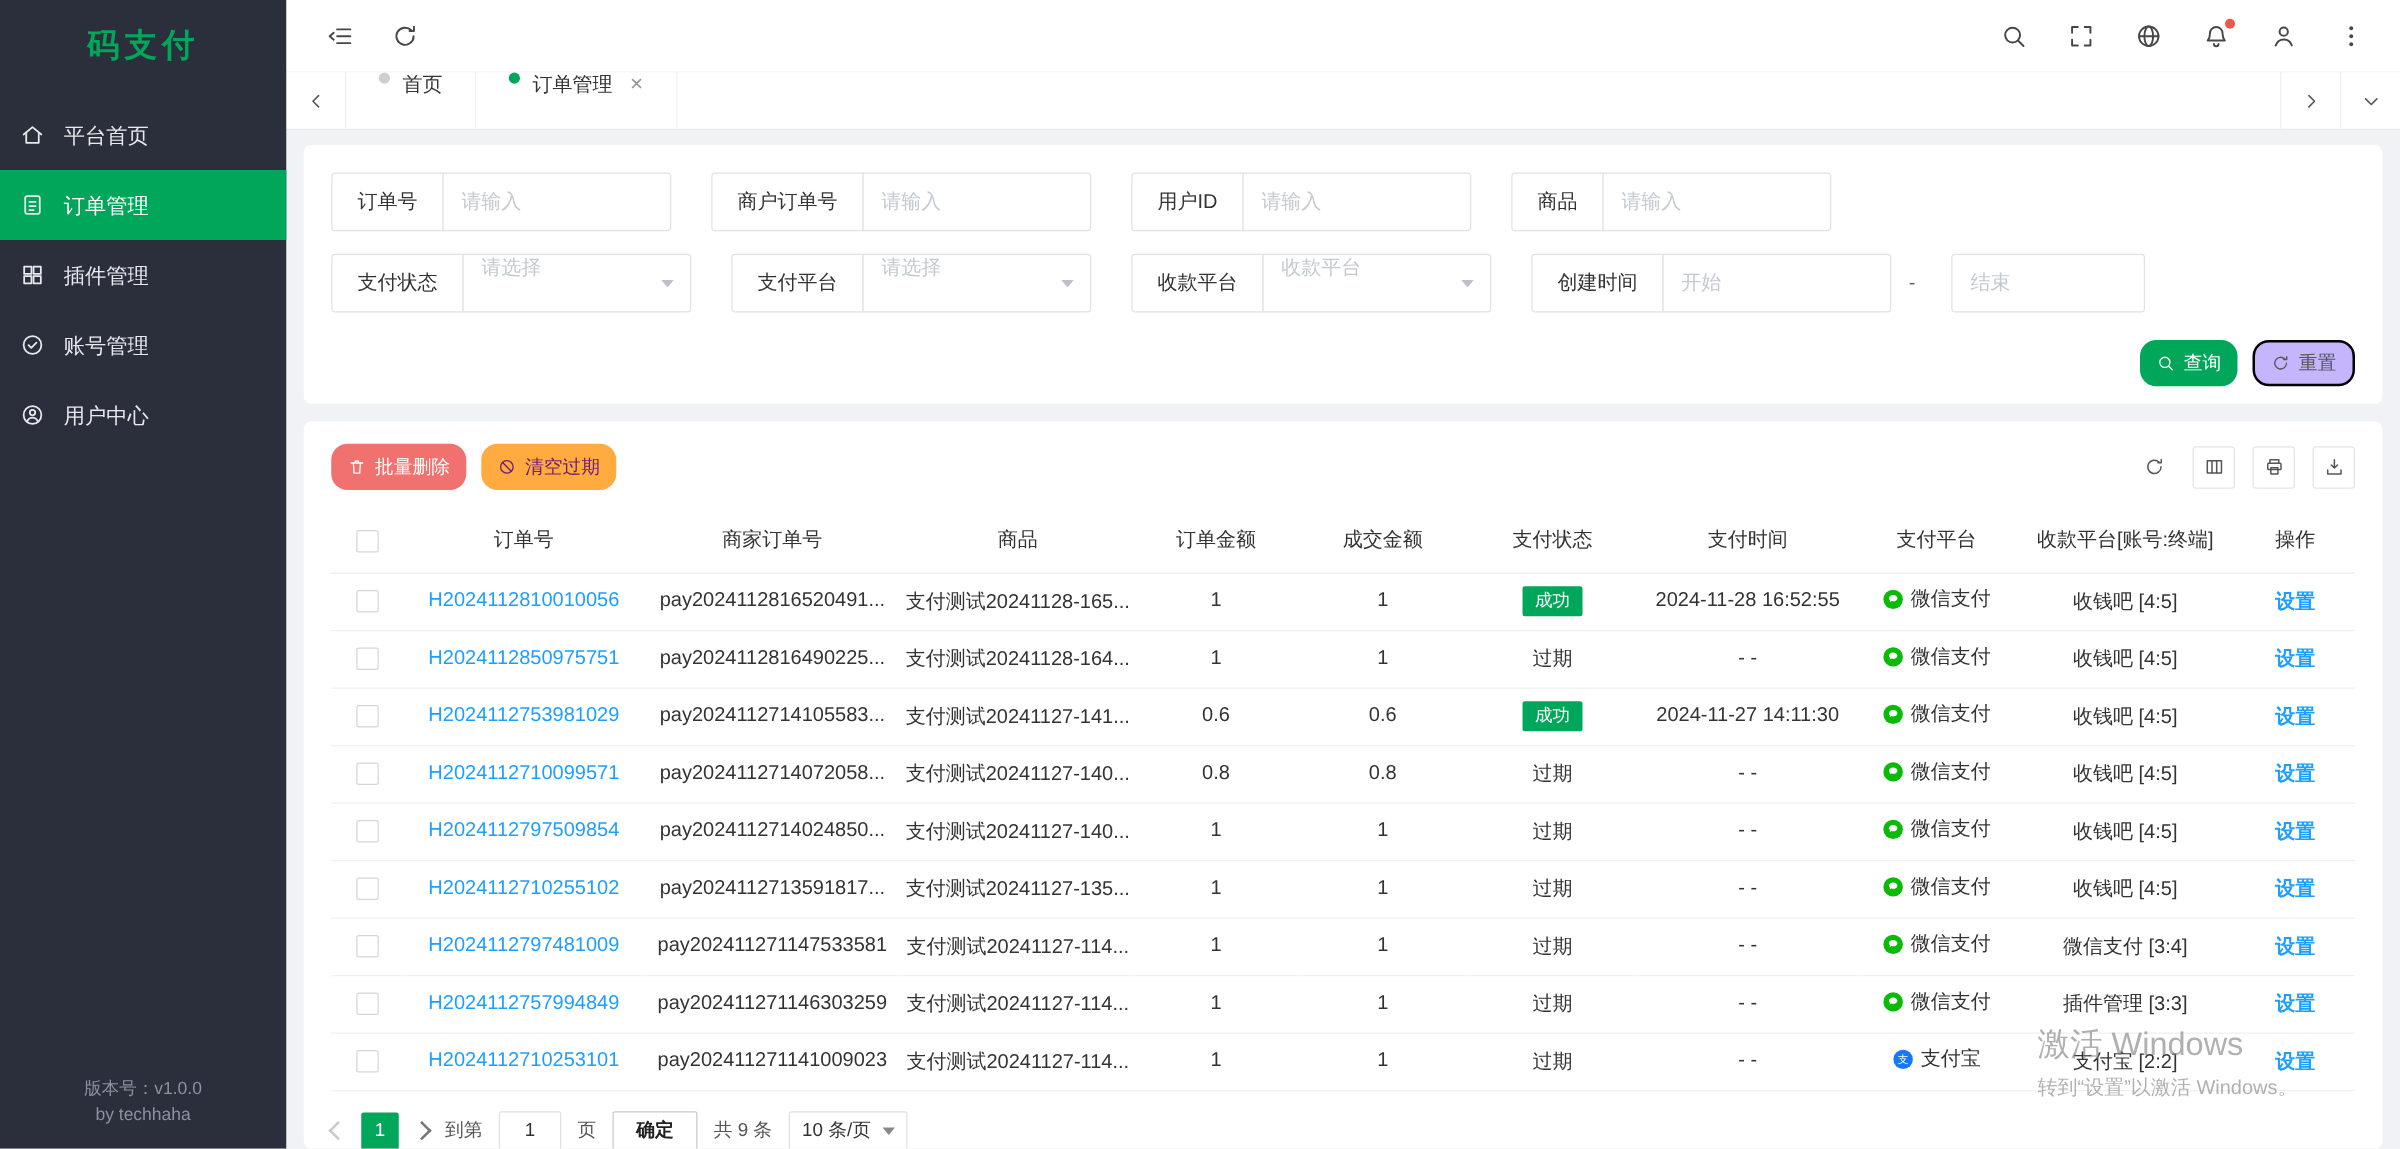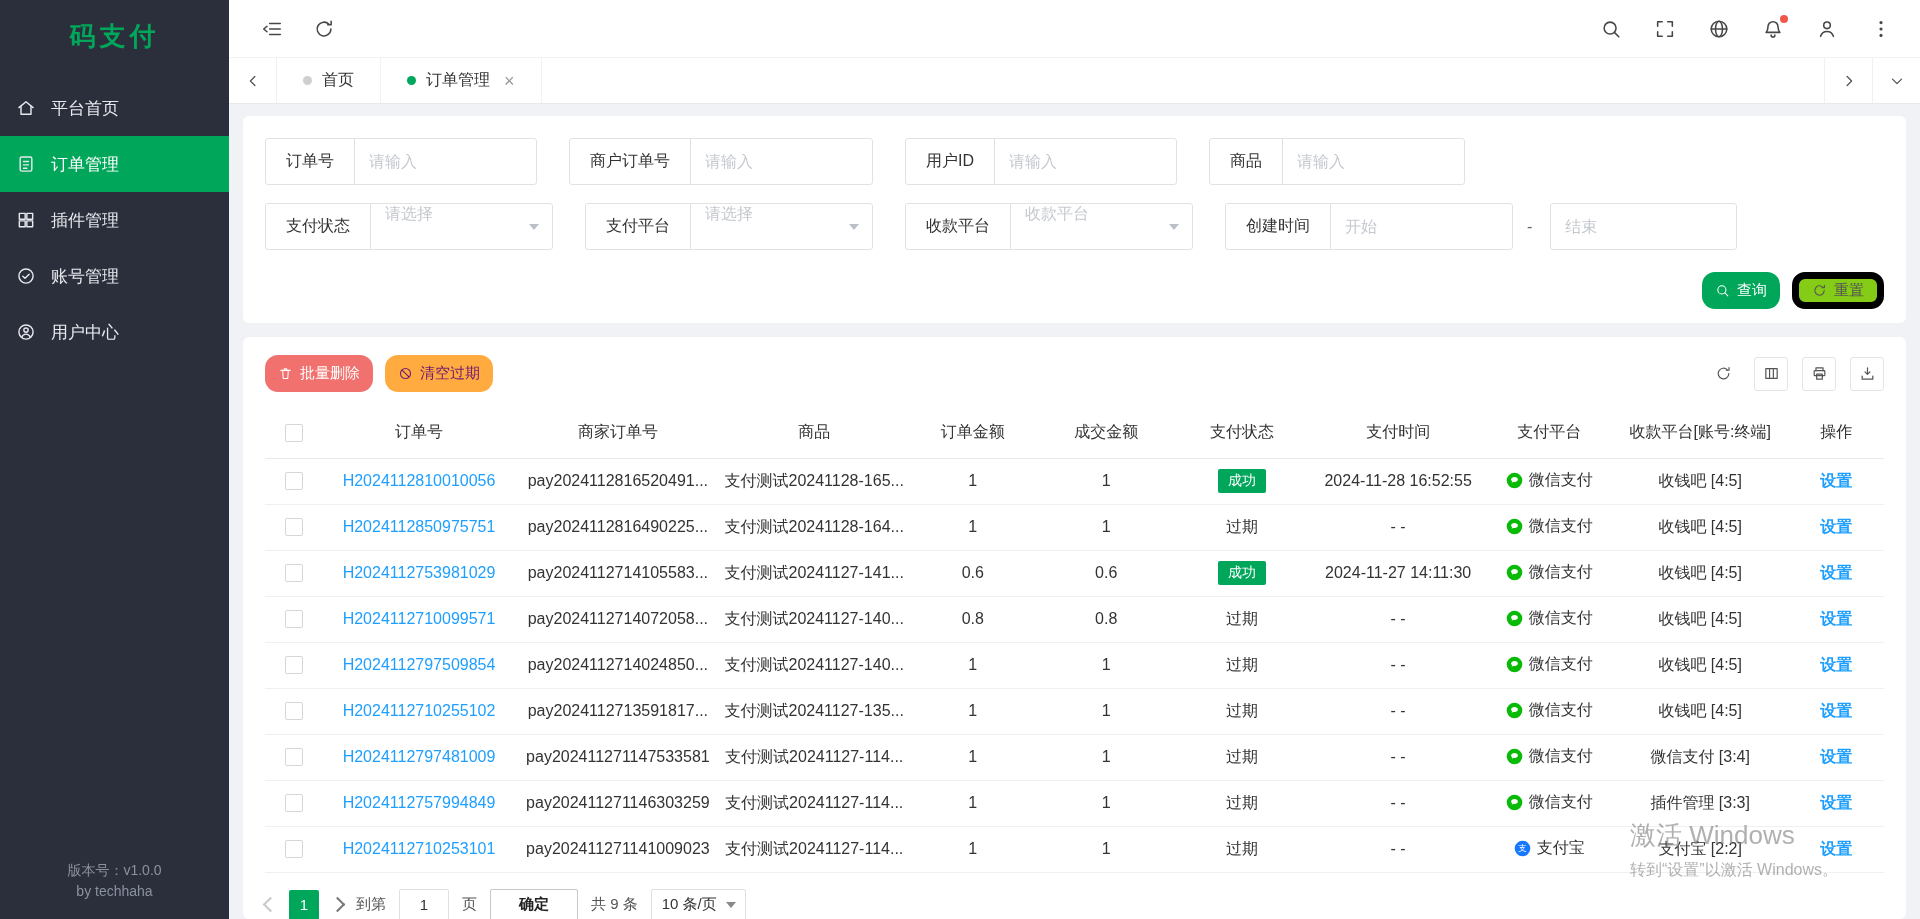--- a/index.html
+++ b/index.html
@@ -32,21 +32,21 @@
   .hicon svg { width:22px; height:22px; }
   .bell-dot { position:absolute; top:-3px; right:-4px; width:8px; height:8px; border-radius:50%; background:#f0564a; }
 
   
   .tabbar { position:absolute; left:229px; top:58px; right:0; height:46px; background:#fff;
             border-bottom:1px solid #e9e9e9; display:flex; align-items:stretch; z-index:5; }
   .tab-arrow { width:48px; display:flex; align-items:center; justify-content:center; color:#555; cursor:pointer; }
   .tab-arrow svg { width:18px; height:18px; }
   .tab-arrow.first { border-right:1px solid #f0f0f0; }
   .tab-arrow.endzone { border-left:1px solid #f0f0f0; }
-  .tab { display:flex; align-items:center; gap:10px; padding:0 26px; border-right:1px solid #f2f2f2;
+  .tab { display:flex; gap:10px; padding:0 26px; border-right:1px solid #f2f2f2;
          font-size:16px; color:#333; cursor:pointer; }
   .tab-dot { width:9px; height:9px; border-radius:50%; background:#cfcfcf; }
   .tab-dot.active { background:#00a65a; }
   .tab-close { color:#999; font-size:18px; margin-left:4px; line-height:1; cursor:pointer; }
   .tabbar-spacer { flex:1; }
 
   
   .content { position:absolute; left:229px; top:104px; right:0; bottom:0; background:#f0f2f5;
              padding:12px 14px 0; display:flex; flex-direction:column; gap:14px; overflow:hidden; }
   .card { background:#fff; border-radius:6px; }
@@ -55,35 +55,35 @@
   .filter-card { padding:22px 22px 14px; }
   .filter-row { display:flex; align-items:center; gap:32px; }
   .filter-row + .filter-row { margin-top:18px; }
   .fgroup { display:flex; align-items:stretch; height:47px; }
   .flabel { display:flex; align-items:center; padding:0 20px; border:1px solid #e2e2e2;
             border-radius:3px 0 0 3px; font-size:16px; color:#333; background:#fff; white-space:nowrap; }
   .finput { width:183px; height:47px; border:1px solid #e2e2e2; margin-left:-1px; padding:0 14px;
             font-size:16px; color:#333; border-radius:0 3px 3px 0; outline:none;
             font-family:"Liberation Sans","DejaVu Sans",sans-serif; }
   .finput::placeholder { color:#c5c9cf; }
-  .finput.standalone { border-radius:3px; margin-left:4px; width:187px; }
+  .finput.standalone { border-radius:3px; margin-left:15px; width:155px; }
   .fselect { position:relative; width:183px; margin-left:-1px; border:1px solid #e2e2e2;
              border-radius:0 3px 3px 0; display:flex; padding:0 14px;
              font-size:16px; color:#c5c9cf; cursor:pointer; background:#fff; }
   .caret { width:0; height:0; border-left:5px solid transparent; border-right:5px solid transparent;
            border-top:6px solid #bcc1c9; position:absolute; right:13px; top:50%; margin-top:-3px; }
   .range-sep { color:#666; font-size:16px; margin:0 2px; }
   .date-wrap { display:flex; align-items:center; gap:12px; }
   .filter-actions { display:flex; justify-content:flex-end; align-items:center; gap:12px; margin-top:22px; }
 
   .btn { height:37px; display:inline-flex; align-items:center; gap:7px; padding:0 13px; border-radius:13px;
          font-size:15px; cursor:pointer; border:none; font-family:inherit; }
   .btn svg { width:15px; height:15px; }
   .btn-search { background:#00a65a; color:#fff; }
-  .btn-reset { background:#84cc16; border:7px solid #000000; color:#555; }
+  .btn-reset { background:#c4b5fd; border:2px solid #000000; color:#555; }
   .btn-danger { background:#f0716d; color:#fff; }
   .btn-warning { background:#ffab40; color:#701a75; }
 
   
   .table-card { flex:1; padding:18px 22px 0; display:flex; flex-direction:column; min-height:0; }
   .table-toolbar { display:flex; align-items:center; gap:12px; }
   .tool-icons { margin-left:auto; display:flex; align-items:center; gap:14px; }
   .tool-btn { width:34px; height:34px; border:1px solid #e4e4e4; border-radius:3px; background:#fff;
               display:flex; align-items:center; justify-content:center; color:#555; cursor:pointer; }
   .tool-btn svg { width:17px; height:17px; }
@@ -106,21 +106,21 @@
   
   .pager { display:flex; align-items:center; gap:13px; margin-top:16px; padding-bottom:14px;
            font-size:15px; color:#555; }
   .pchev { width:11px; height:11px; border-left:2px solid #c9c9c9; border-bottom:2px solid #c9c9c9; cursor:pointer; }
   .pchev.prev { transform:rotate(45deg); }
   .pchev.next { transform:rotate(-135deg); border-color:#777; }
   .page-cur { min-width:30px; height:30px; background:#00a65a; color:#fff; display:flex;
               align-items:center; justify-content:center; border-radius:2px; cursor:pointer; }
   .goto-input { width:50px; height:32px; border:1px solid #e0e0e0; border-radius:2px; text-align:center;
                 font-size:15px; outline:none; font-family:inherit; color:#333; }
-  .confirm-btn { height:32px; padding:0 28px; background:#fff; border:1px solid #c9c9c9; border-radius:2px;
+  .confirm-btn { height:32px; padding:0 18px; background:#fff; border:1px solid #c9c9c9; border-radius:2px;
                  font-size:15px; font-weight:bold; color:#222; cursor:pointer; font-family:inherit; }
   .size-select { position:relative; height:32px; border:1px solid #e0e0e0; border-radius:2px;
                  display:flex; align-items:center; padding:0 28px 0 10px; color:#333; cursor:pointer; background:#fff; }
   .size-select .caret { right:9px; border-top-color:#888; }
 
   
   .watermark { position:absolute; left:1630px; top:818px; color:rgba(128,128,128,0.62);
                pointer-events:none; z-index:60; }
   .wm1 { font-size:26px; font-weight:300; }
   .wm2 { font-size:16px; margin-top:7px; }

